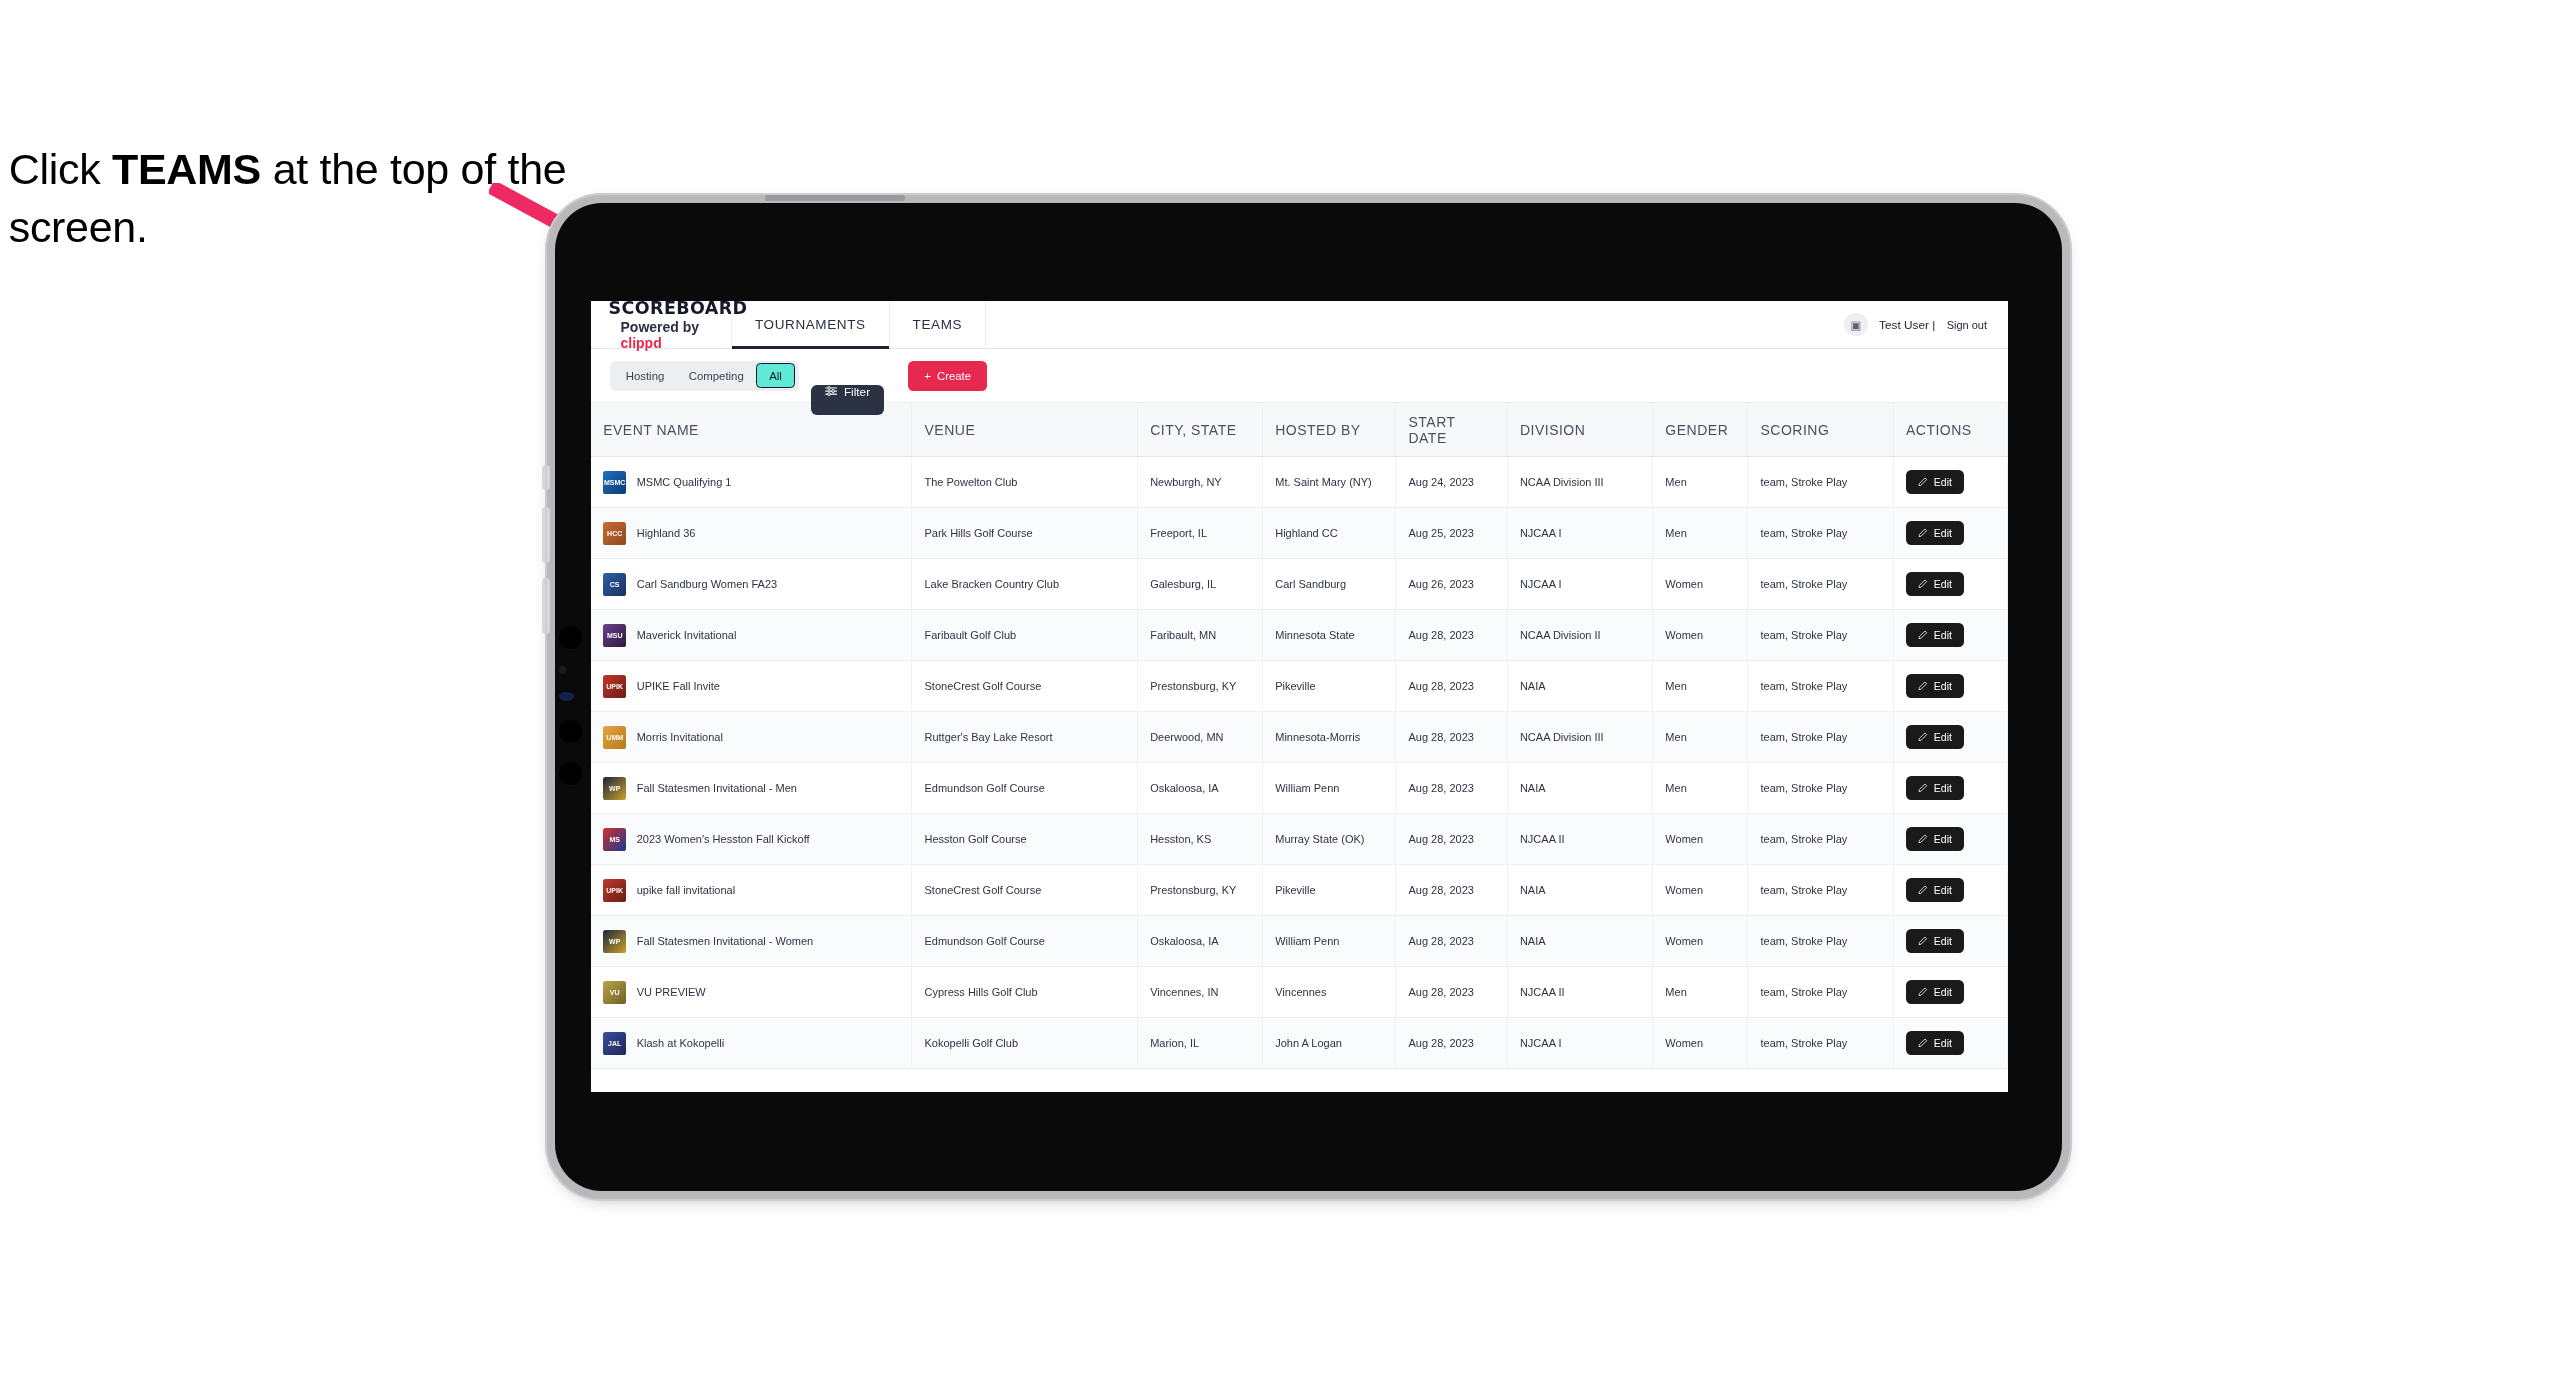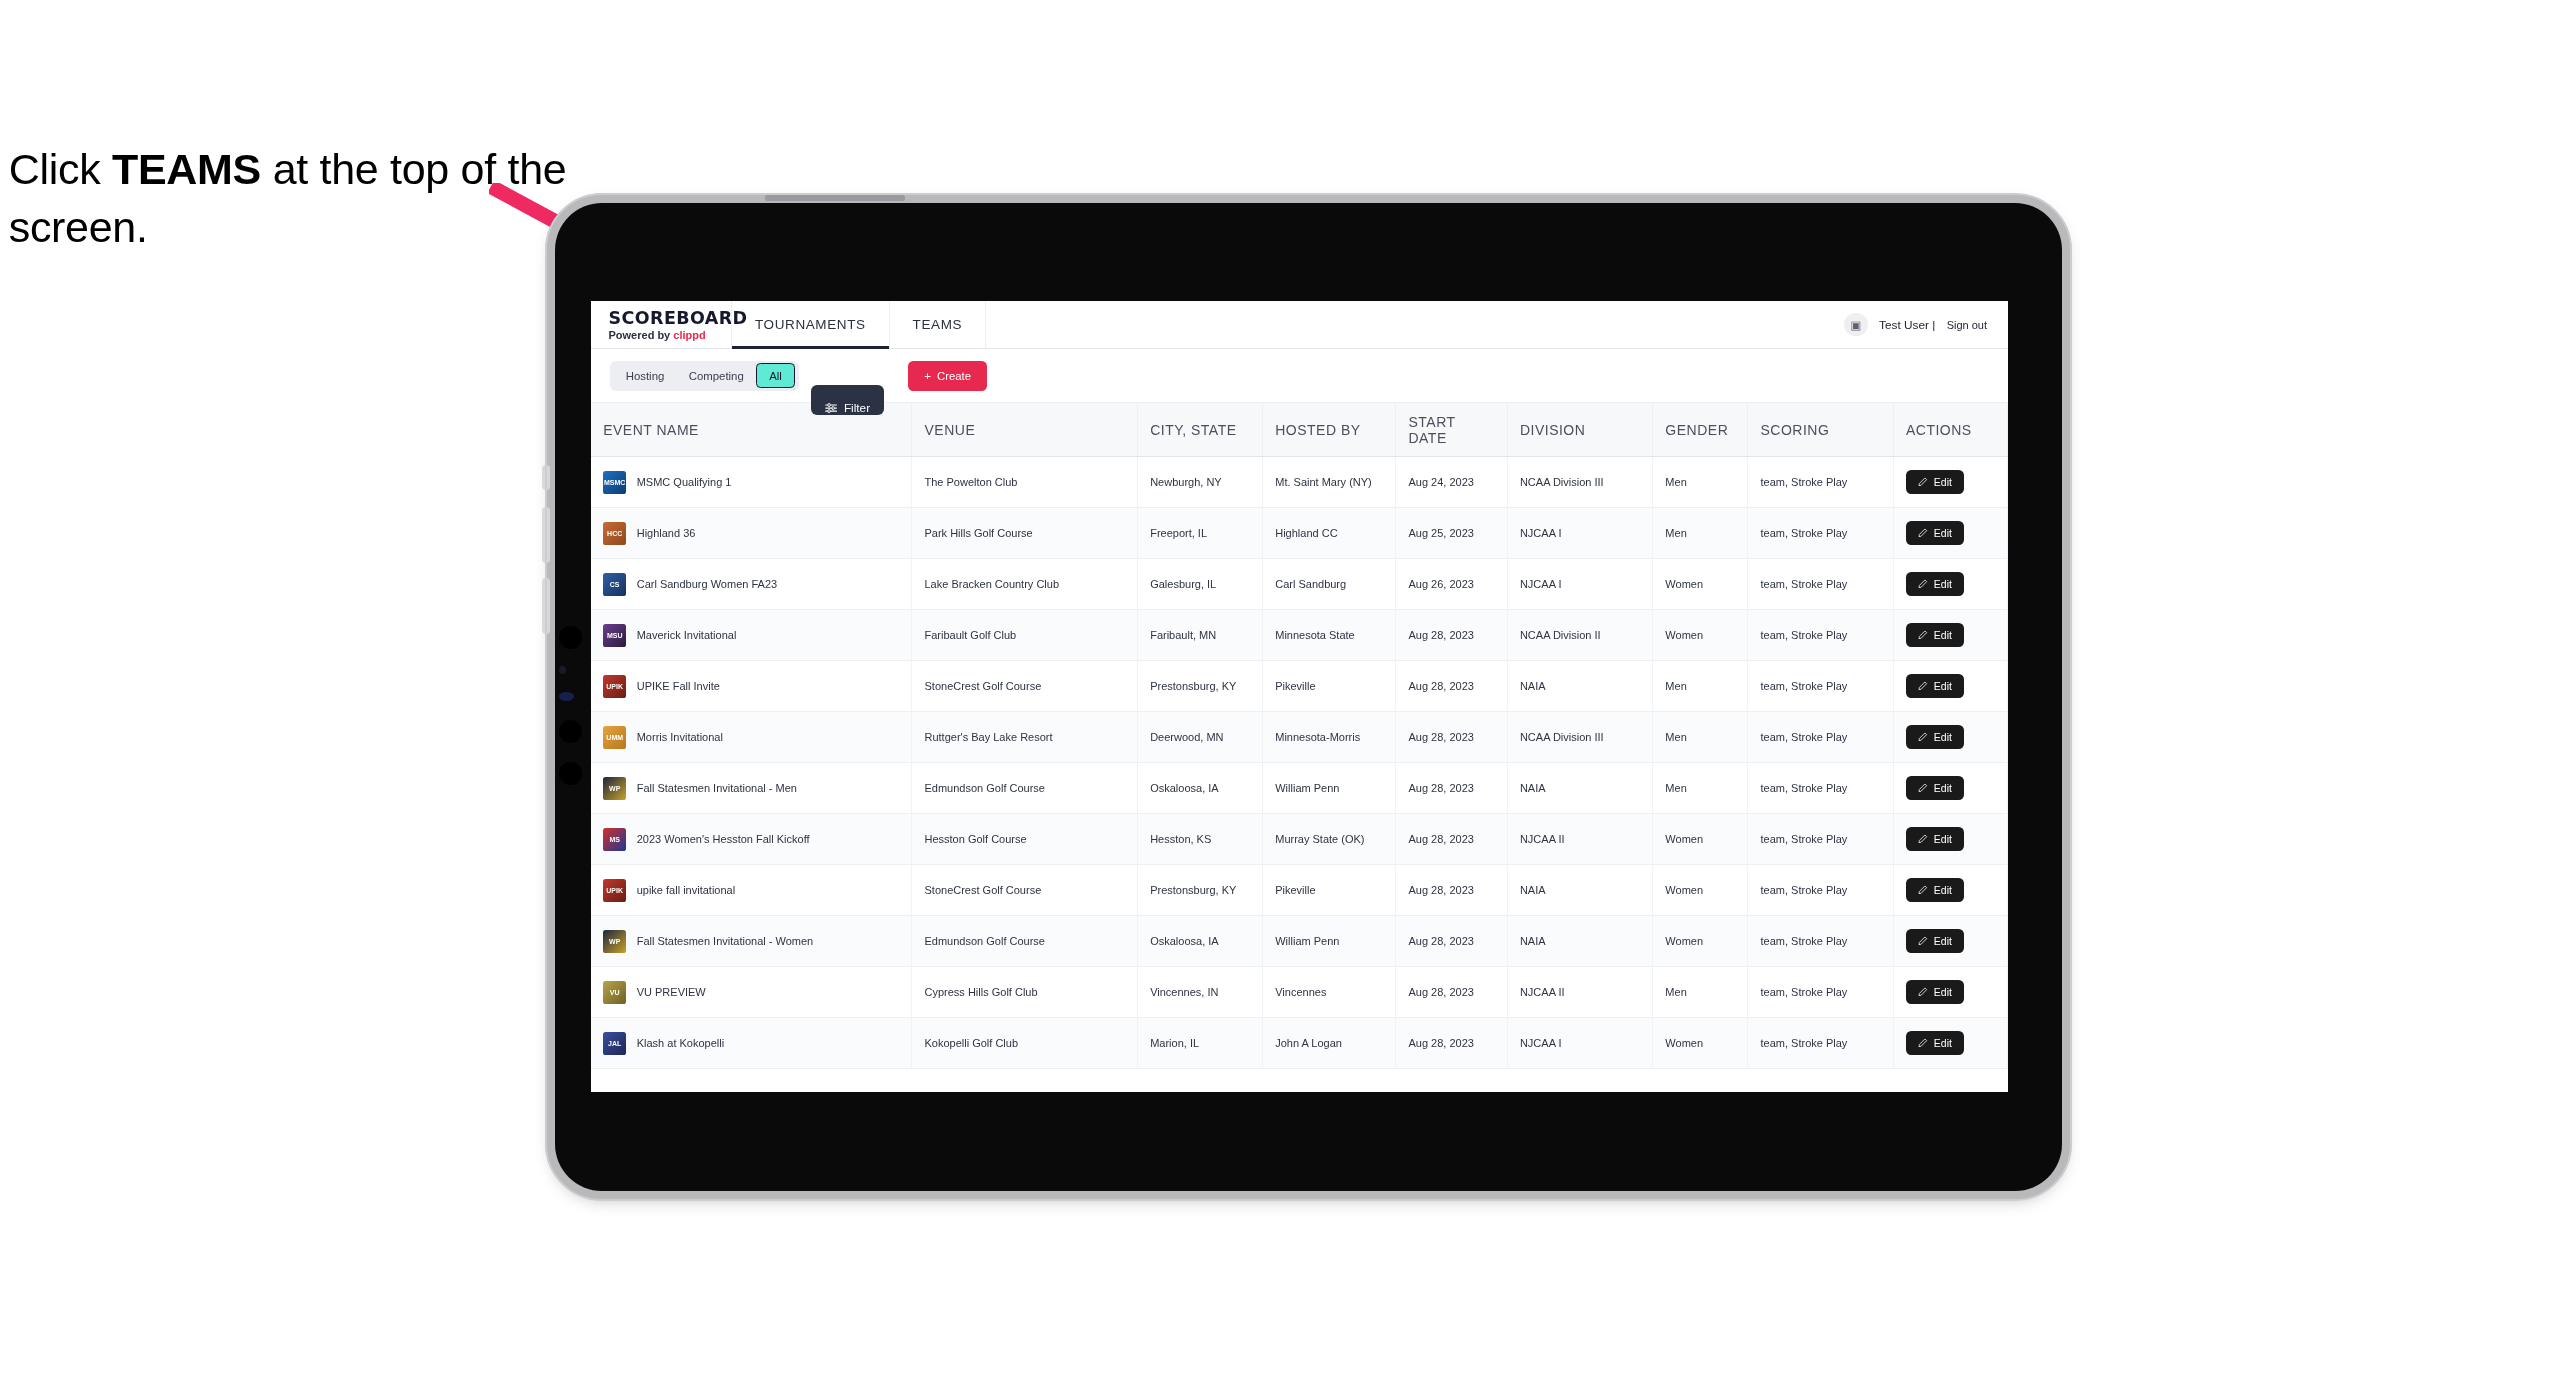--- a/index.html
+++ b/index.html
@@ -64,21 +64,21 @@
   }
 
   
   .appbar{
     height:48px; background:#fff; display:flex; align-items:stretch;
     border-bottom:0.9px solid #e3e5e8; position:relative;
   }
   .logo-wrap{ display:flex; flex-direction:column; justify-content:center; padding:0 0 0 17.5px; width:140px;}
   .logo-main{ font-size:17.5px; font-weight:800; letter-spacing:0.4px; color:#15192b;
     font-family:"DejaVu Sans", sans-serif; transform:scaleY(1.05); }
-  .logo-sub{ font-size:11px; color:#2b2f3e; font-weight:600; margin-top:0.9px;}
+  .logo-sub{ font-size:14px; color:#2b2f3e; font-weight:600; margin-top:0.9px;margin-left:12px;}
   .logo-sub span{ color:#e8294f; font-weight:800; }
 
   .nav{ display:flex; align-items:stretch; }
   .nav-item{
     display:flex;align-items:center;justify-content:center;
     padding:0 23px; font-size:13.5px; color:#2b3040; letter-spacing:0.6px;
     border-right:0.9px solid #eceef1; cursor:pointer; position:relative;
   }
   .nav-item:first-child{ border-left:0.9px solid #eceef1; }
   .nav-item.active::after{
@@ -102,21 +102,21 @@
   .segment{
     display:flex; align-items:center; background:#eceef2; border-radius:6.1px;
     padding:3.5px; height:30px;
   }
   .seg-btn{
     padding:0 12.2px; height:23px; display:flex;align-items:center;
     font-size:11.4px; color:#3b4052; border-radius:4.4px; cursor:pointer;
   }
   .seg-btn.sel{ background:#5eead4; color:#15192b; border:1.2px solid #15192b; font-weight:500; height:24.5px;}
   .filter-btn{
-    display:flex;align-items:flex-end;gap:7px;background:#2b3244;color:#fff;
+    display:flex;align-items:flex-start;gap:7px;background:#2b3244;color:#fff;
     border-radius:6.1px;height:30px;padding:0 14px;font-size:11.8px;cursor:pointer;margin-top:48px;
   }
   .search-box{
     margin-left:auto; width:629px; height:30px; border:0.9px solid #cfd3da;
     border-radius:4.4px; background:#fff; display:flex; align-items:center; padding:0 10.5px;
   }
   .search-box input{
     border:0;outline:0;width:100%;font-size:11px;color:#3b4052;
     font-family:"Liberation Sans",sans-serif; background:transparent;
   }

